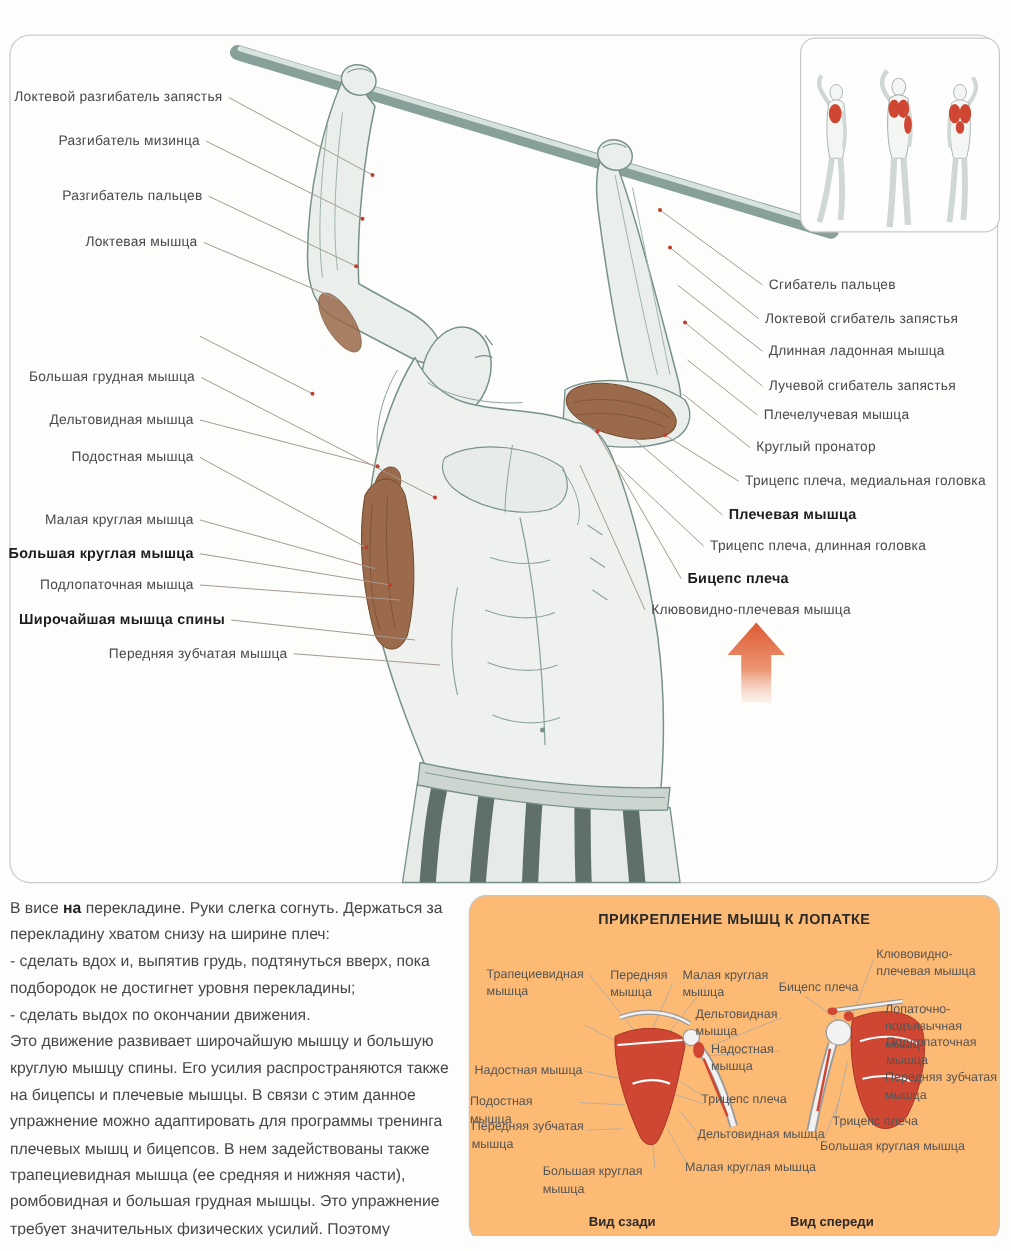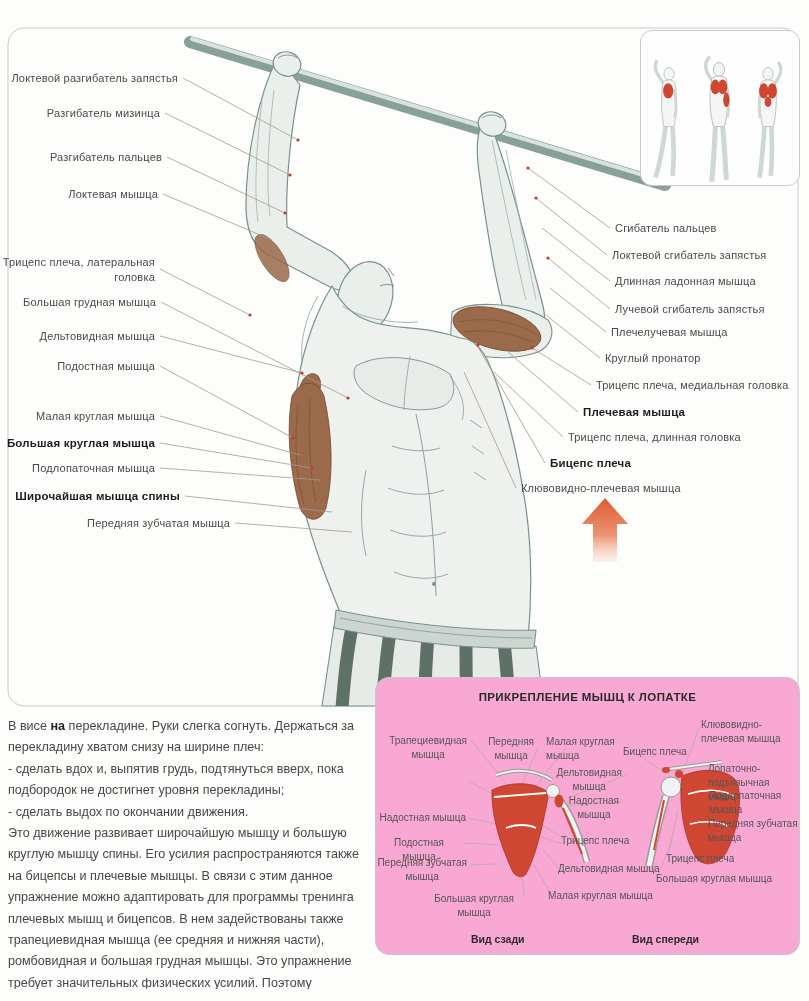--- a/index.html
+++ b/index.html
@@ -6,28 +6,28 @@
   #page{position:relative;width:809px;height:989px;overflow:hidden;
         font-family:"Liberation Sans",sans-serif;background:#fdfdfc;color:#4c4c4c;}
   svg{position:absolute;left:0;top:0;}
   .lbl{position:absolute;font-size:11px;line-height:1.35;color:#4a4a4a;
        white-space:pre-line;letter-spacing:.2px;z-index:3;}
   .lbl.ra{text-align:right;}
   .lbl.b{font-weight:bold;color:#1d1d1d;font-size:11.5px;}
   #desc{position:absolute;left:8px;top:716px;width:366px;font-size:12.6px;
         line-height:21.4px;color:#474747;white-space:pre-line;z-index:3;}
   #desc b{color:#222;margin-top:44px;}
-  #panel{position:absolute;left:375px;top:677px;width:425px;height:278px;
+  #panel{position:absolute;left:375px;top:716px;width:425px;height:278px;
          border:1px solid #c7c7c7;border-radius:14px;box-sizing:border-box;
-         background:#f9a8d4;z-index:2;}
+         background:#fdba74;z-index:2;}
   .ptitle{position:absolute;left:0;right:0;top:13px;text-align:center;
           font-weight:bold;font-size:11.5px;color:#2a2a2a;letter-spacing:.4px;z-index:3;}
   .plbl{position:absolute;font-size:10px;line-height:1.4;color:#555;
         white-space:pre-line;z-index:3;}
-  .plbl.ra{text-align:center;}
+  .plbl.ra{text-align:left;}
   .pcap{position:absolute;font-weight:bold;font-size:10.5px;color:#2a2a2a;z-index:3;}
   #inset{position:absolute;left:640px;top:30px;width:160px;height:156px;
          border:1px solid #c9c9c9;border-radius:12px;box-sizing:border-box;
          background:#fefefe;z-index:2;}
 </style>
 </head>
 <body>
 
 <div id="page">
 
@@ -177,22 +177,20 @@
           <ellipse cx="0" cy="27" rx="4" ry="6" fill="#cf4733" stroke="none"></ellipse>
         </g>
       </g>
     </svg>
   </div>
 
   <div class="lbl ra" style="right:631px;top:71px">Локтевой разгибатель запястья</div>
   <div class="lbl ra" style="right:649px;top:106px">Разгибатель мизинца</div>
   <div class="lbl ra" style="right:647px;top:150px">Разгибатель пальцев</div>
   <div class="lbl ra" style="right:651px;top:187px">Локтевая мышца</div>
-  <div class="lbl ra" style="right:654px;top:255px">Трицепс плеча, латеральная
-головка</div>
   <div class="lbl ra" style="right:653px;top:295px">Большая грудная мышца</div>
   <div class="lbl ra" style="right:654px;top:329px">Дельтовидная мышца</div>
   <div class="lbl ra" style="right:654px;top:359px">Подостная мышца</div>
   <div class="lbl ra" style="right:654px;top:409px">Малая круглая мышца</div>
   <div class="lbl ra b" style="right:654px;top:436px">Большая круглая мышца</div>
   <div class="lbl ra" style="right:654px;top:461px">Подлопаточная мышца</div>
   <div class="lbl ra b" style="right:629px;top:489px">Широчайшая мышца спины</div>
   <div class="lbl ra" style="right:579px;top:516px">Передняя зубчатая мышца</div>
 
   <div class="lbl" style="left:615px;top:221px">Сгибатель пальцев</div>

